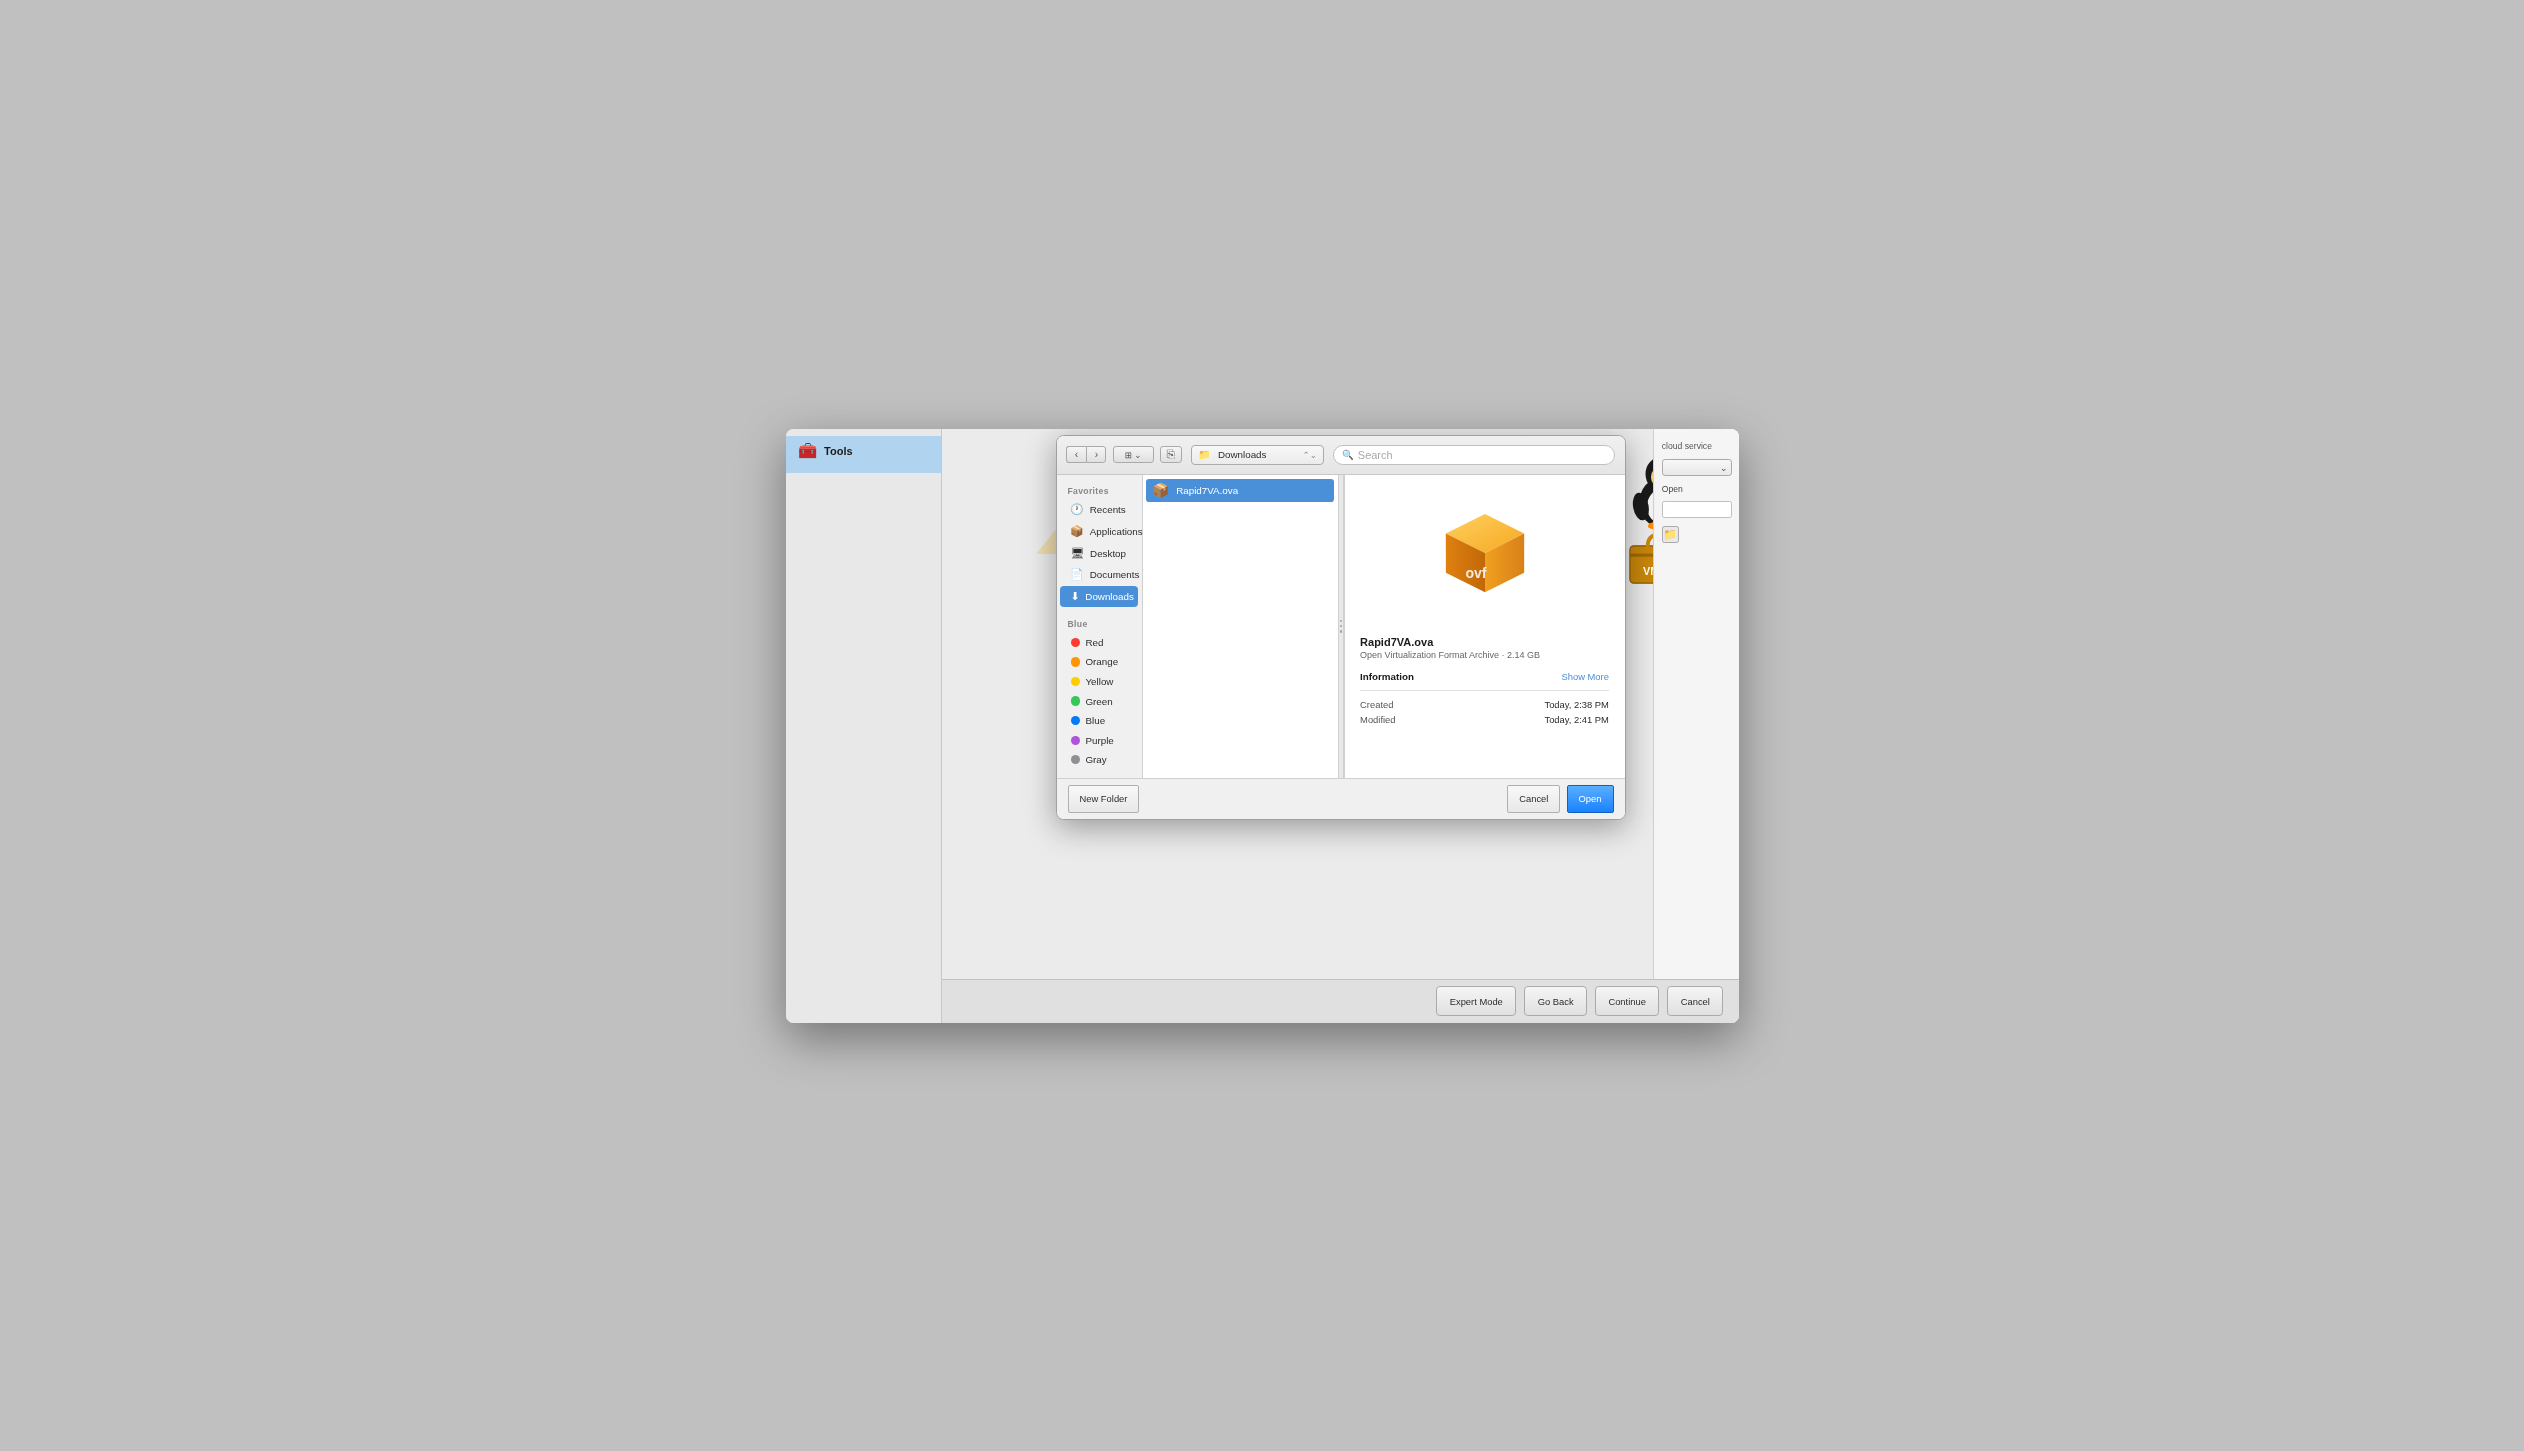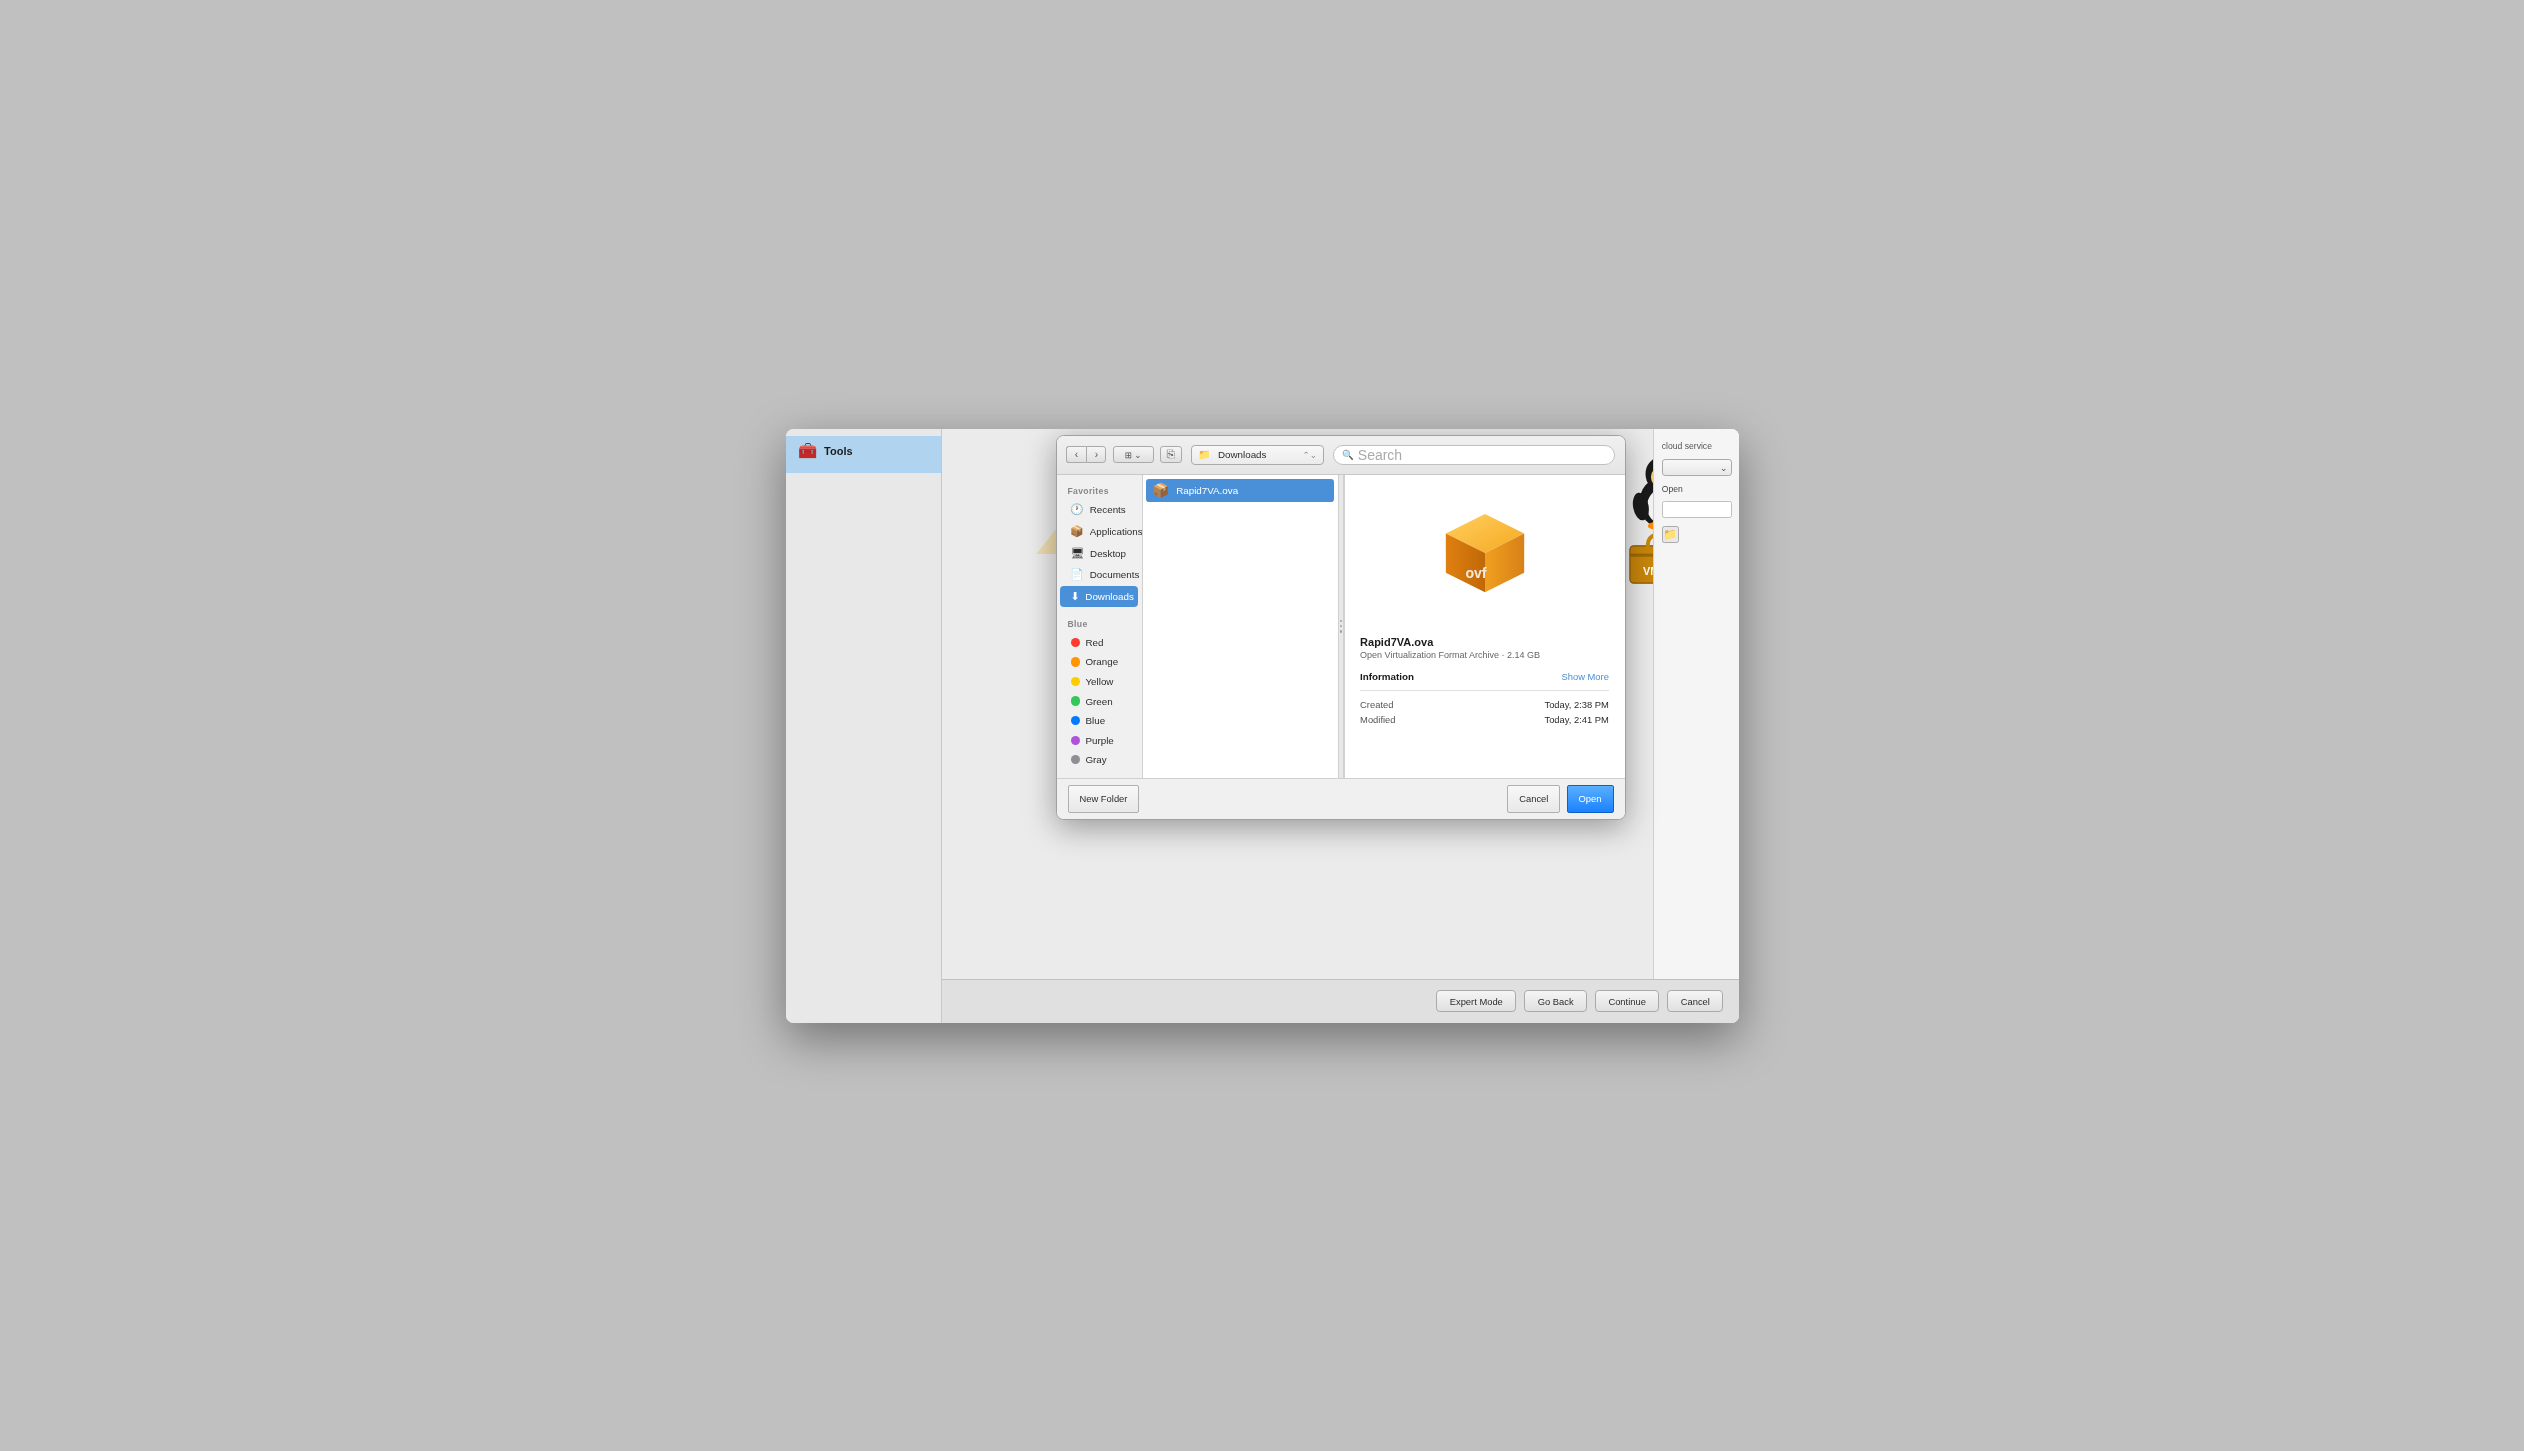--- a/index.html
+++ b/index.html
@@ -141,21 +141,21 @@
       height: 44px;
       background: #e0e0e0;
       border-top: 0.8px solid #c0c0c0;
       display: flex;
       align-items: center;
       justify-content: flex-end;
       gap: 7.8px;
       padding: 0 15.6px;
     }
     .btn {
-      height: 22px;
+      height: 30px;
       padding: 0 12.5px;
       border-radius: 3.9px;
       font-size: 9.4px;
       cursor: pointer;
       border: 0.8px solid #aaa;
       background: linear-gradient(to bottom, #f5f5f5, #e0e0e0);
       color: #2c2c2c;
       font-weight: 500;
     }
 
@@ -595,21 +595,21 @@
               </div>
               <div class="location-btn">
                 <div style="display:flex;align-items:center;gap:3.1px;">
                   <span class="location-icon">📁</span>
                   <span>Downloads</span>
                 </div>
                 <span style="font-size:8.6px;color:#888;">⌃⌄</span>
               </div>
               <div class="search-box">
                 <span style="color:#aaa;">🔍</span>
-                <span style="color:#aaa;font-size:14px;">Search</span>
+                <span style="color:#aaa;font-size:11px;">Search</span>
               </div>
             </div>
 
             <div class="dialog-body">
 
               <div class="dialog-sidebar">
                 <div class="sidebar-section-label">Favorites</div>
                 <div class="sidebar-item">
                   <span class="sidebar-item-icon">🕐</span>
                   <span>Recents</span>

